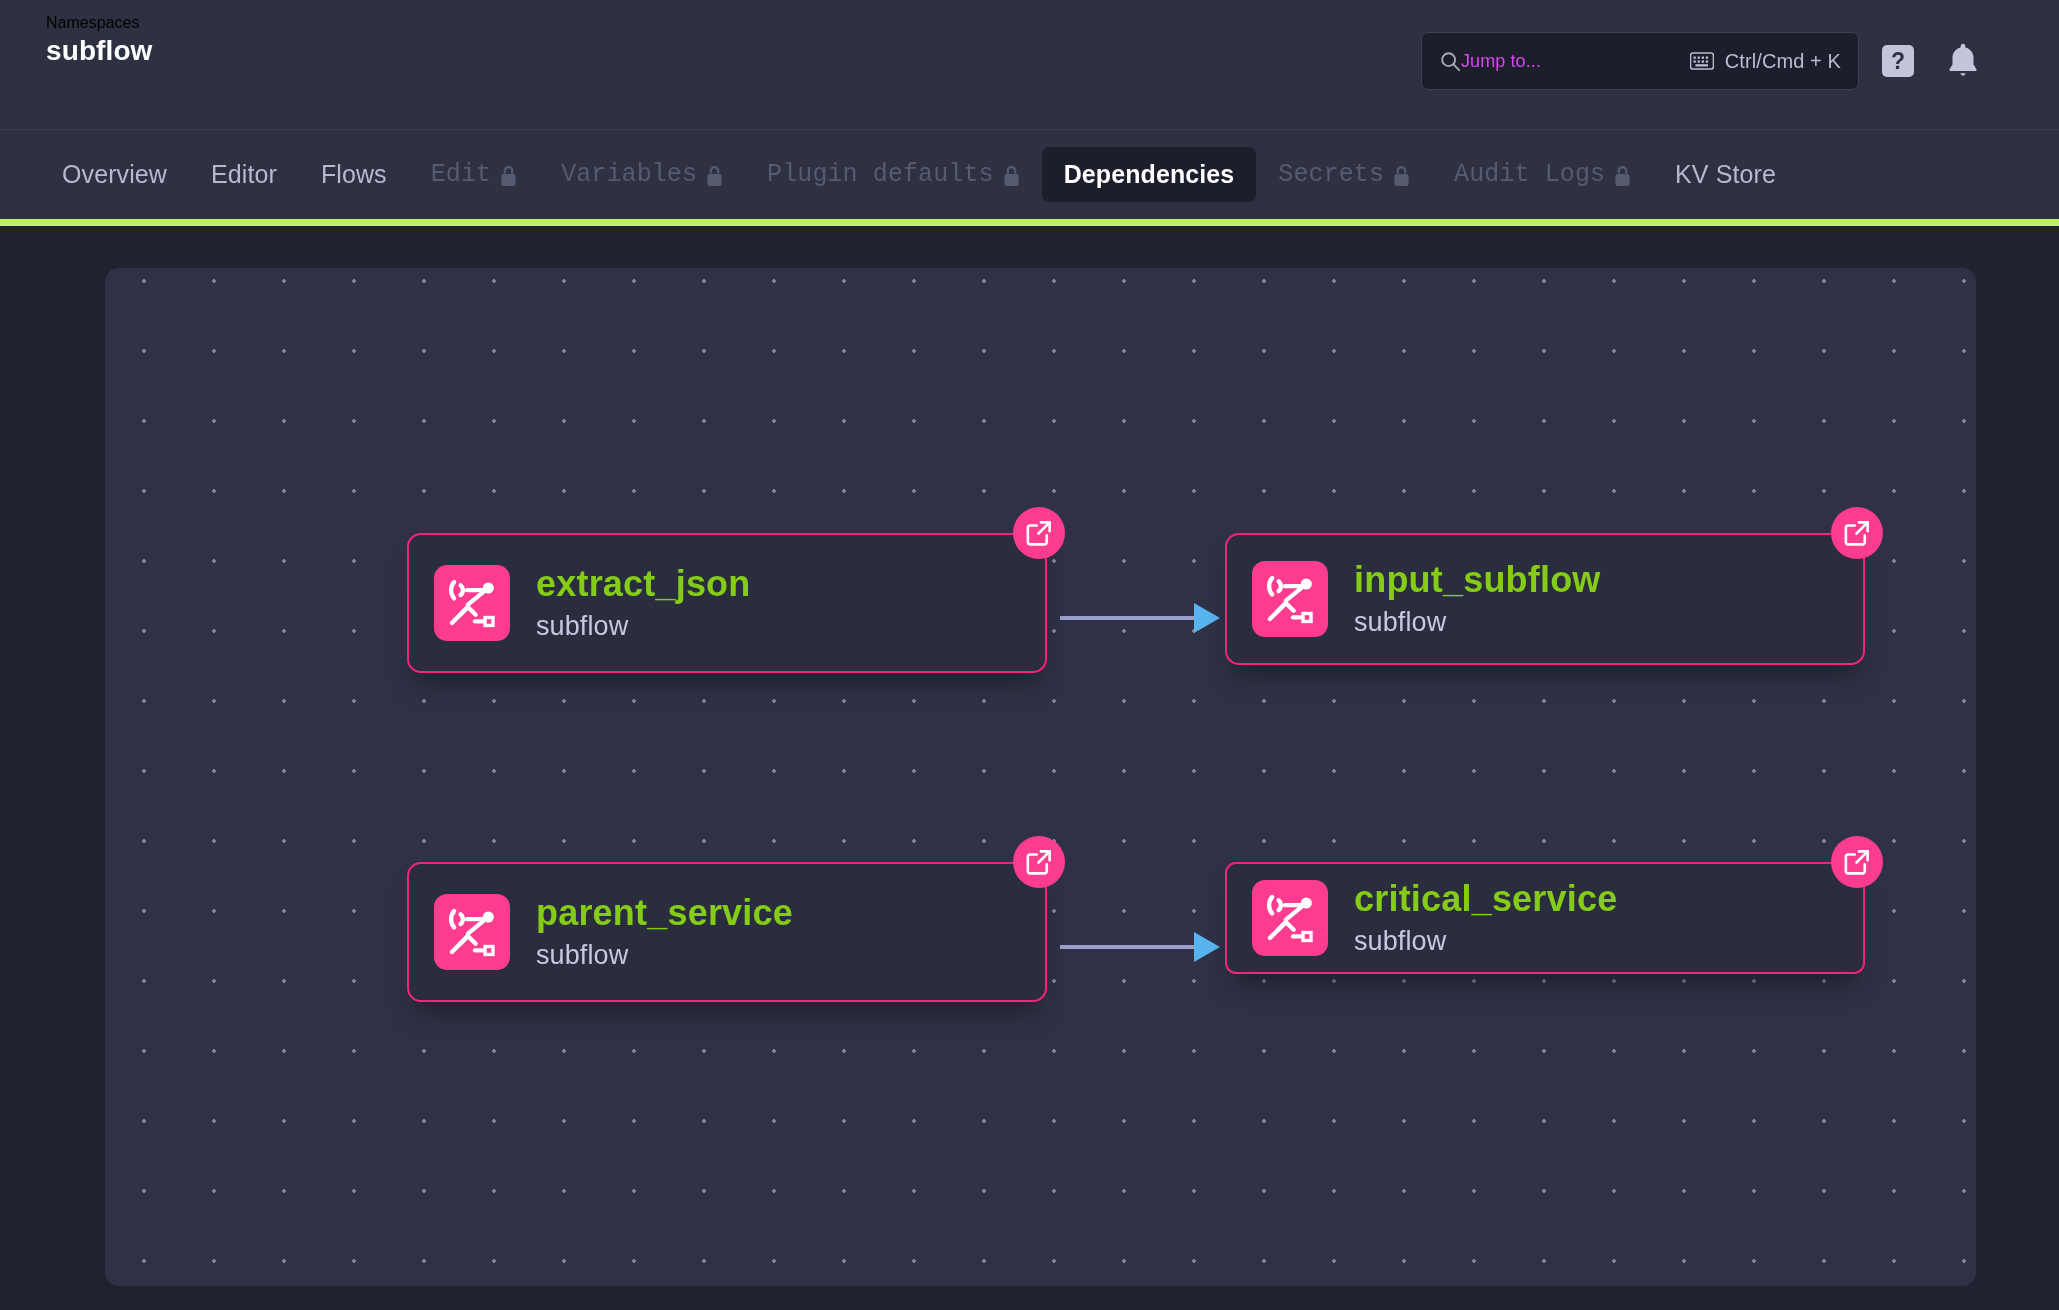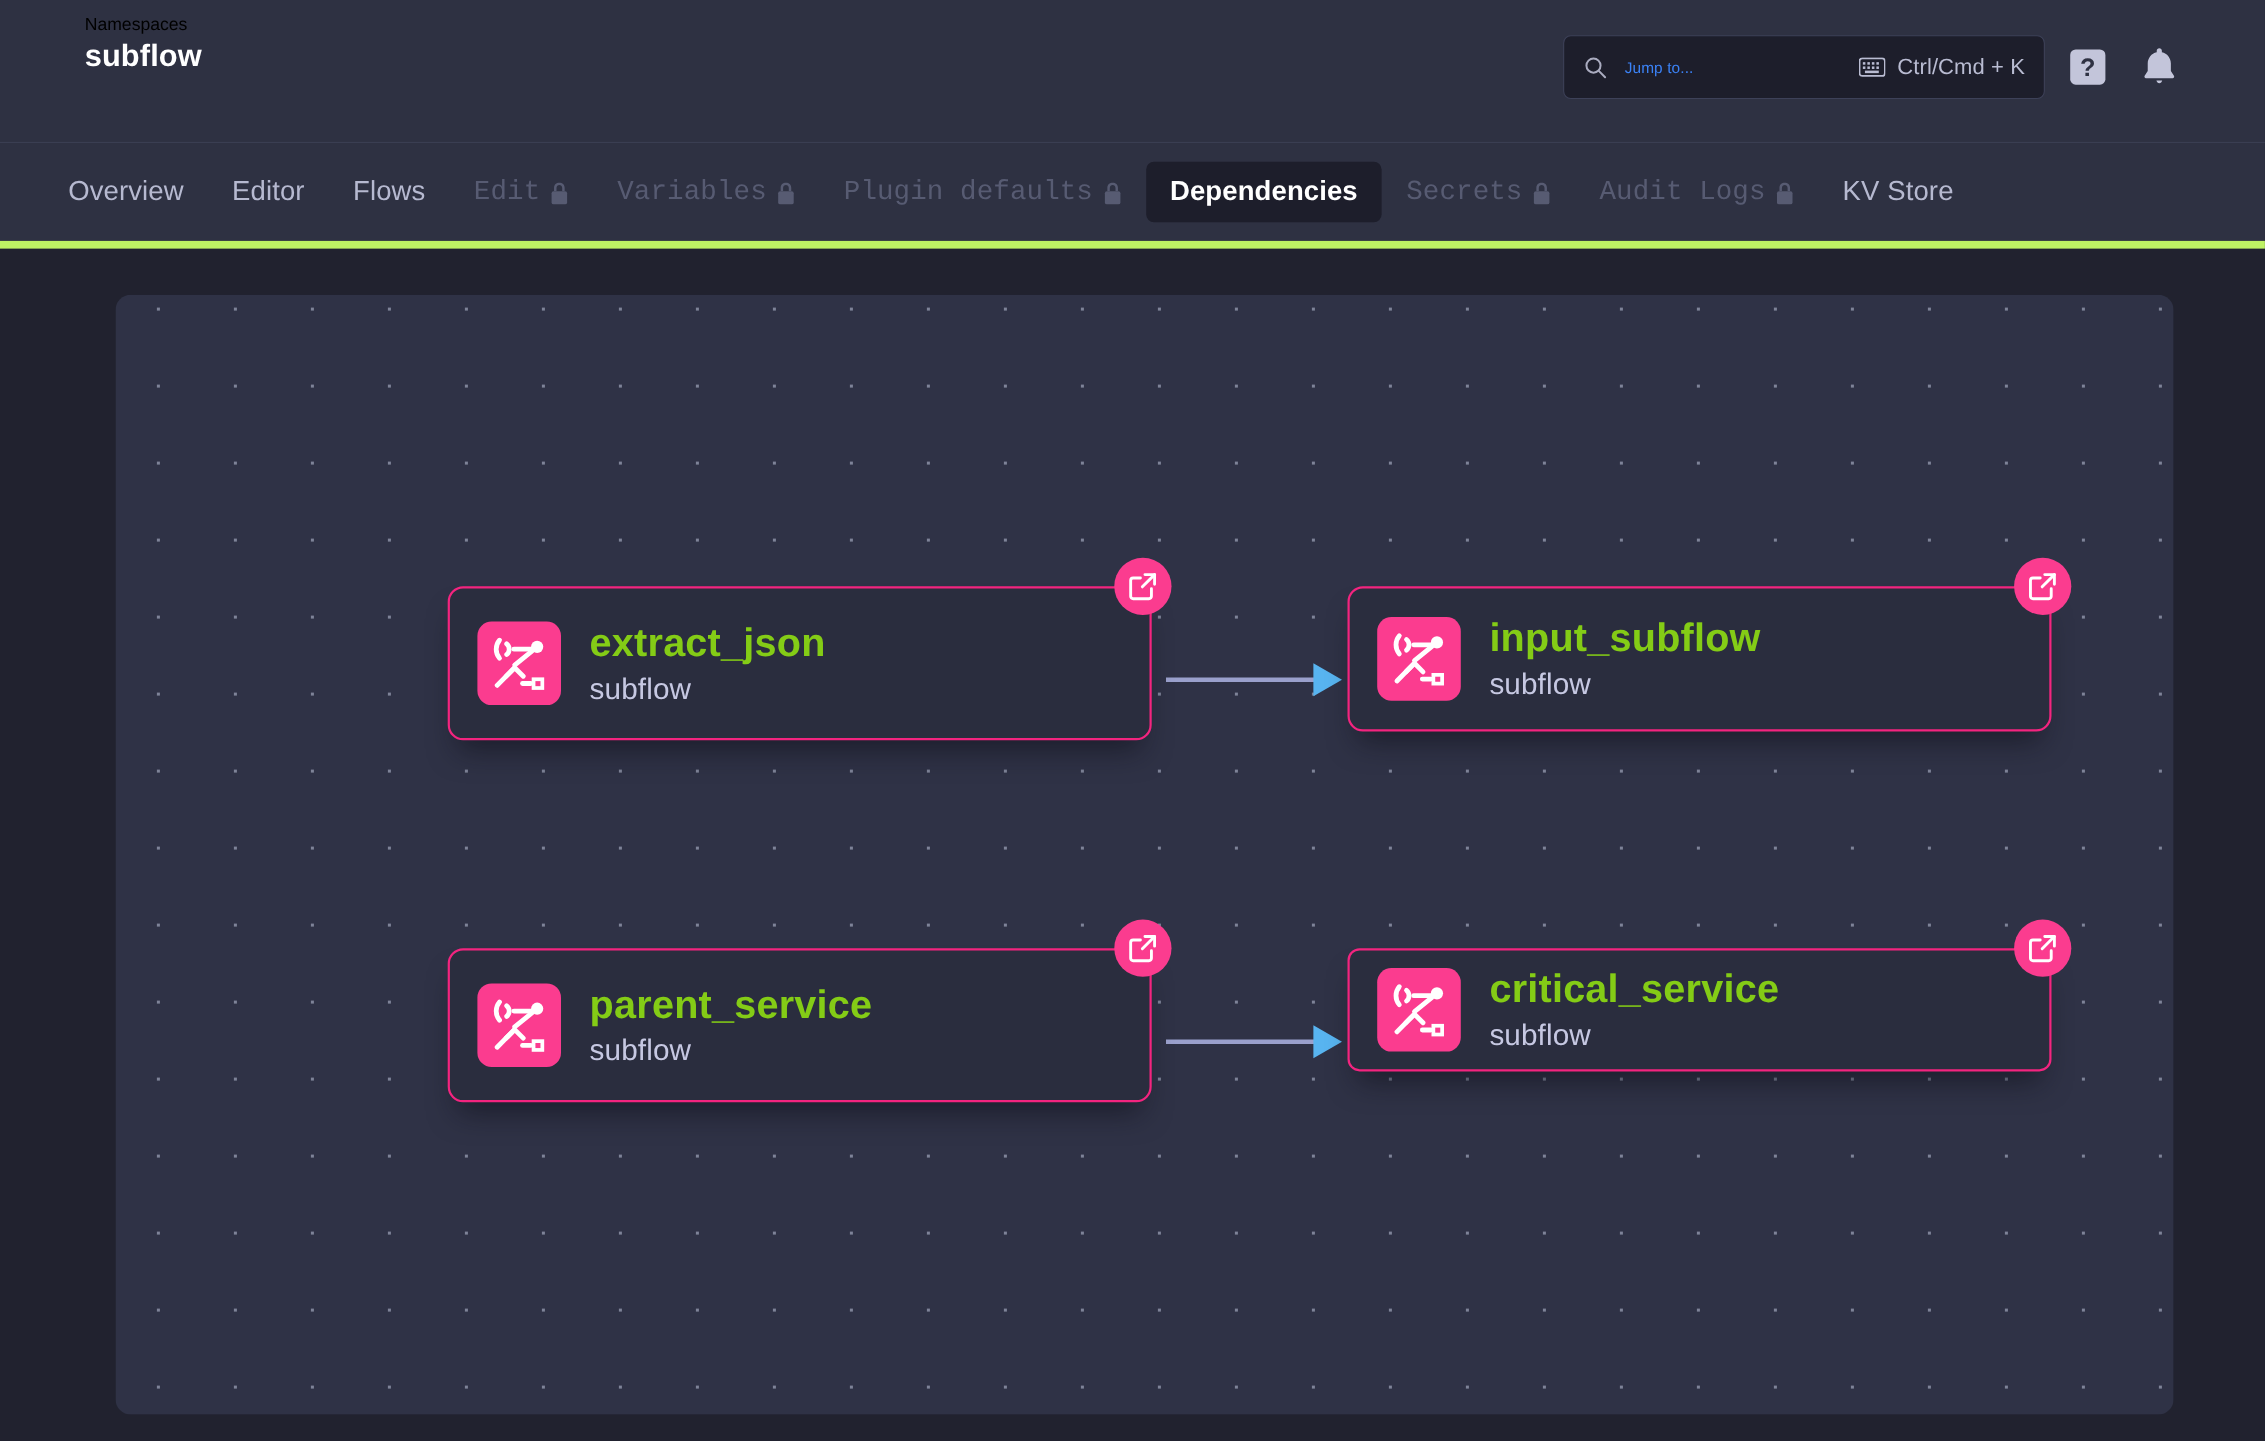--- a/index.html
+++ b/index.html
@@ -12,21 +12,21 @@
   }
 
   
   .topbar {
     position: absolute;
     left: 0; top: 0;
     width: 2059px; height: 130px;
     background: #2e3142;
     border-bottom: 1px solid #3a3e52;
   }
-  .crumb-wrap { position: absolute; left: 46px; top: 14px; margin-left: 31px; }
+  .crumb-wrap { position: absolute; left: 46px; top: 14px; }
   .crumb-title {
     font-size: 28px;
     font-weight: bold;
     color: #ffffff;
     line-height: 38px;
     letter-spacing: .1px;
   }
 
   .search-box {
     position: absolute;
@@ -34,23 +34,22 @@
     width: 438px; height: 58px;
     background: #1d1e2b;
     border: 1px solid #3d4158;
     border-radius: 7px;
     display: flex;
     align-items: center;
     padding: 0 17px;
   }
   .search-icon { width: 22px; height: 22px; flex: 0 0 22px; opacity: .85; }
   .search-ph {
-    font-size: 14px;
-    color: #3b82f6;
-    margin-left: 16px;
+    font-size: 18px;
+    color: #d946ef;
     flex: 1 1 auto;
     letter-spacing: .1px;
   }
   .kbd-icon { width: 24px; height: 18px; flex: 0 0 24px; margin-right: 11px; }
   .kbd-text { font-size: 20px; color: #b9bcd2; letter-spacing: .1px; }
 
   .help-badge {
     position: absolute;
     right: 145px; top: 45px;
     width: 32px; height: 32px;

